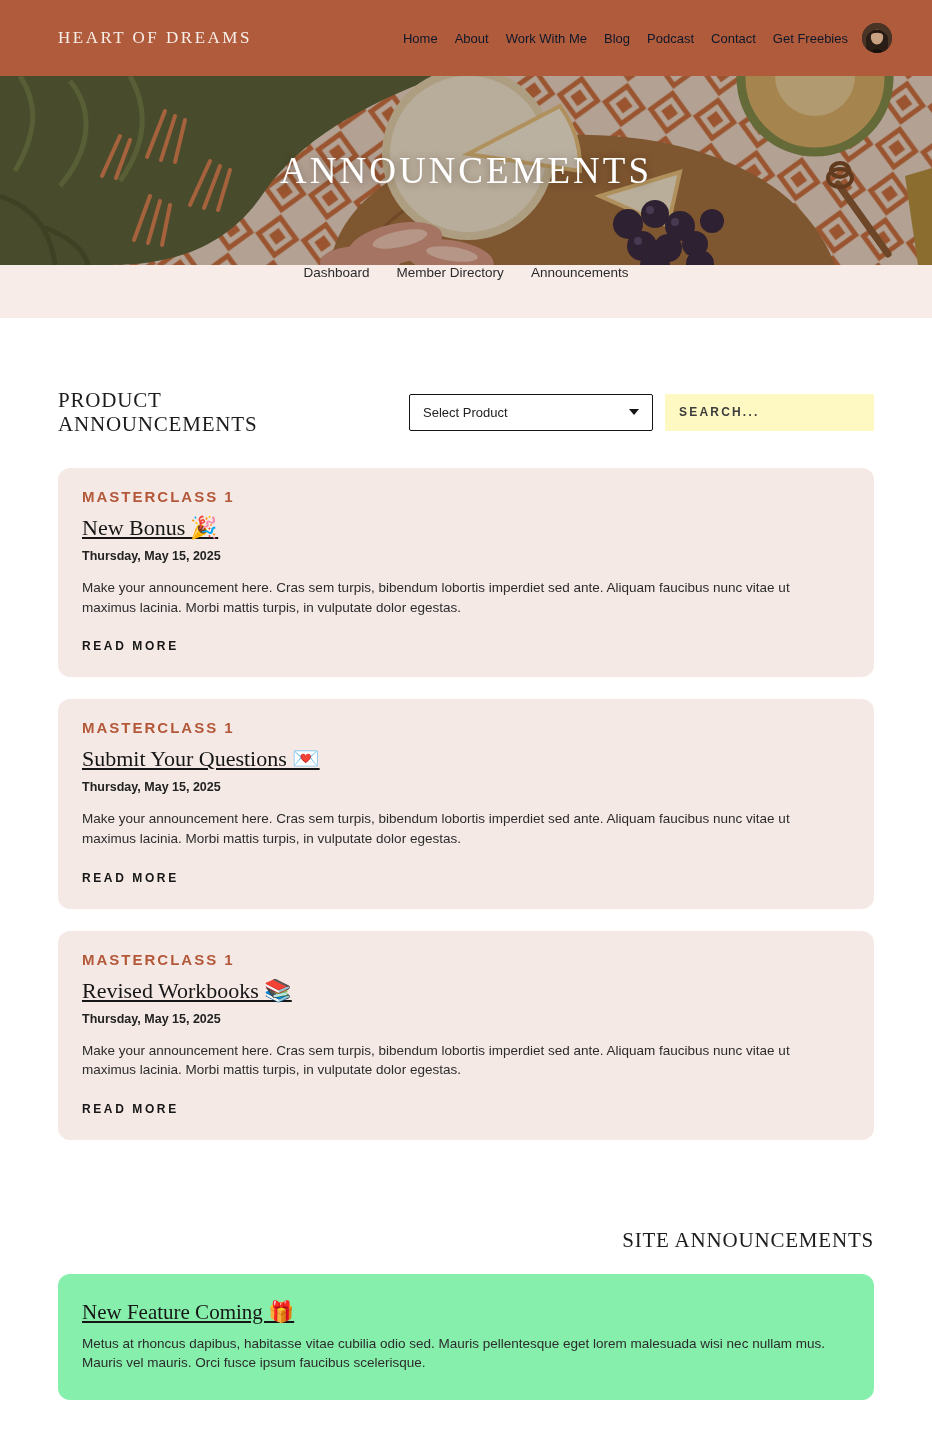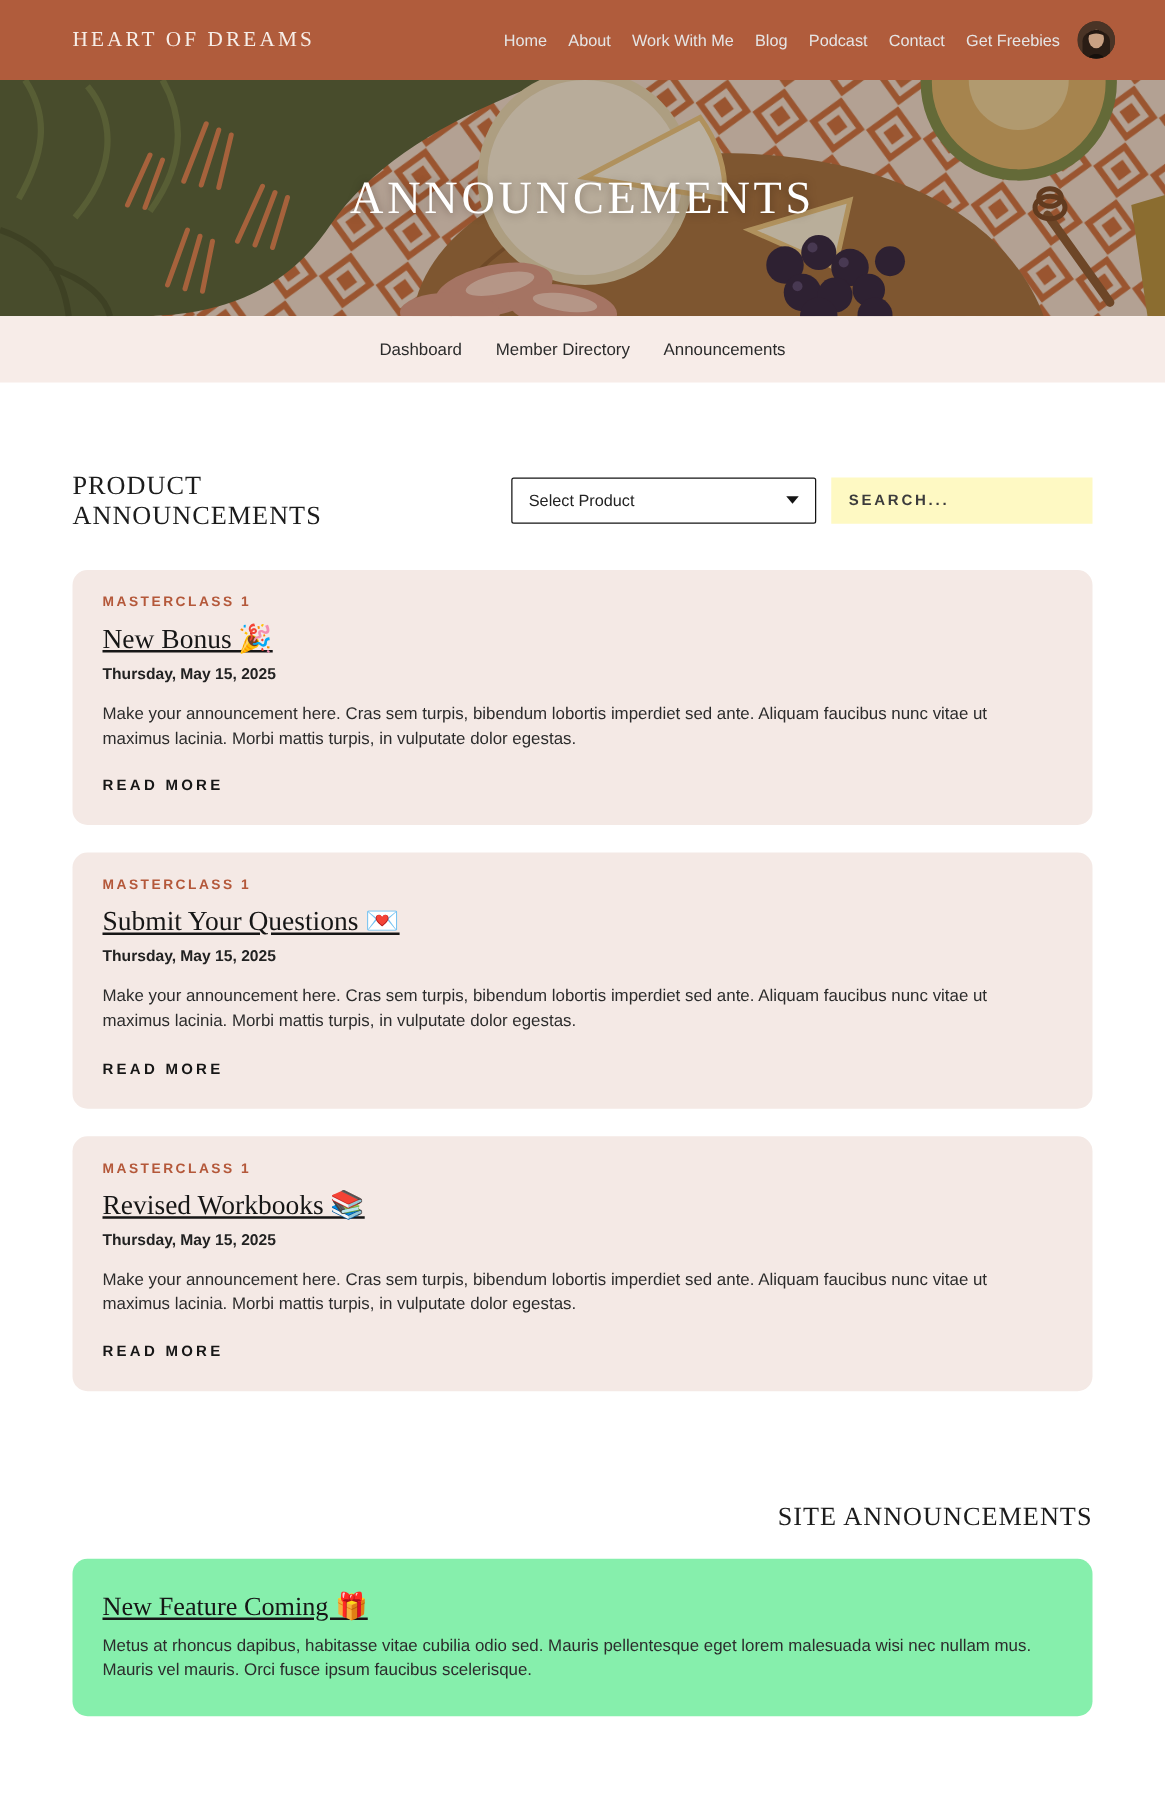--- a/index.html
+++ b/index.html
@@ -6,42 +6,42 @@
   html, body { margin: 0; padding: 0; }
   body {
     width: 932px;
     background: #ffffff;
     font-family: "Liberation Sans", sans-serif;
     color: #222;
   }
 
   
   .topbar {
-    height: 64px;
+    height: 76px;
     background: #b05c3c;
     display: flex;
     align-items: center;
     padding: 0 40px 0 58px;
   }
   .logo {
     font-family: "Liberation Serif", serif;
     color: #f7eee8;
     font-size: 17px;
     letter-spacing: 2.5px;
     cursor: pointer;
     white-space: nowrap;
   }
   .main-nav {
     margin-left: auto;
     display: flex;
     align-items: center;
     gap: 17px;
   }
   .main-nav a {
-    color: #e5e5e5;
+    color: #0f172a;
     font-size: 13px;
     text-decoration: none;
     cursor: pointer;
     white-space: nowrap;
   }
   .avatar {
     width: 30px; height: 30px;
     border-radius: 50%;
     overflow: hidden;
     margin-left: 14px;
@@ -76,21 +76,20 @@
     font-size: 37px;
     letter-spacing: 3px;
     text-shadow: 0 1px 8px rgba(30,15,8,.35);
   }
 
   
   .subnav {
     height: 53px;
     background: #f7ece8;
     display: flex;
-    align-items: center;
     justify-content: center;
     gap: 27px;
   }
   .subnav a {
     color: #2b2b2b;
     font-size: 13.5px;
     text-decoration: none;
     cursor: pointer;
   }
 
@@ -150,21 +149,21 @@
   .search-input::placeholder { color: #3c3c3c; opacity: 1; }
 
   .card {
     border-radius: 12px;
     padding: 20px 24px 23px;
     margin-bottom: 22px;
   }
   .card.pink { background: #f4e9e5; }
   .card .cat {
     color: #b4583a;
-    font-size: 11px;
+    font-size: 15px;
     font-weight: bold;
     letter-spacing: 2px;
     margin-bottom: 10px;
   }
   .card h3 {
     font-family: "Liberation Serif", serif;
     font-weight: 500;
     font-size: 22px;
     color: #161616;
     margin: 0 0 8px;

